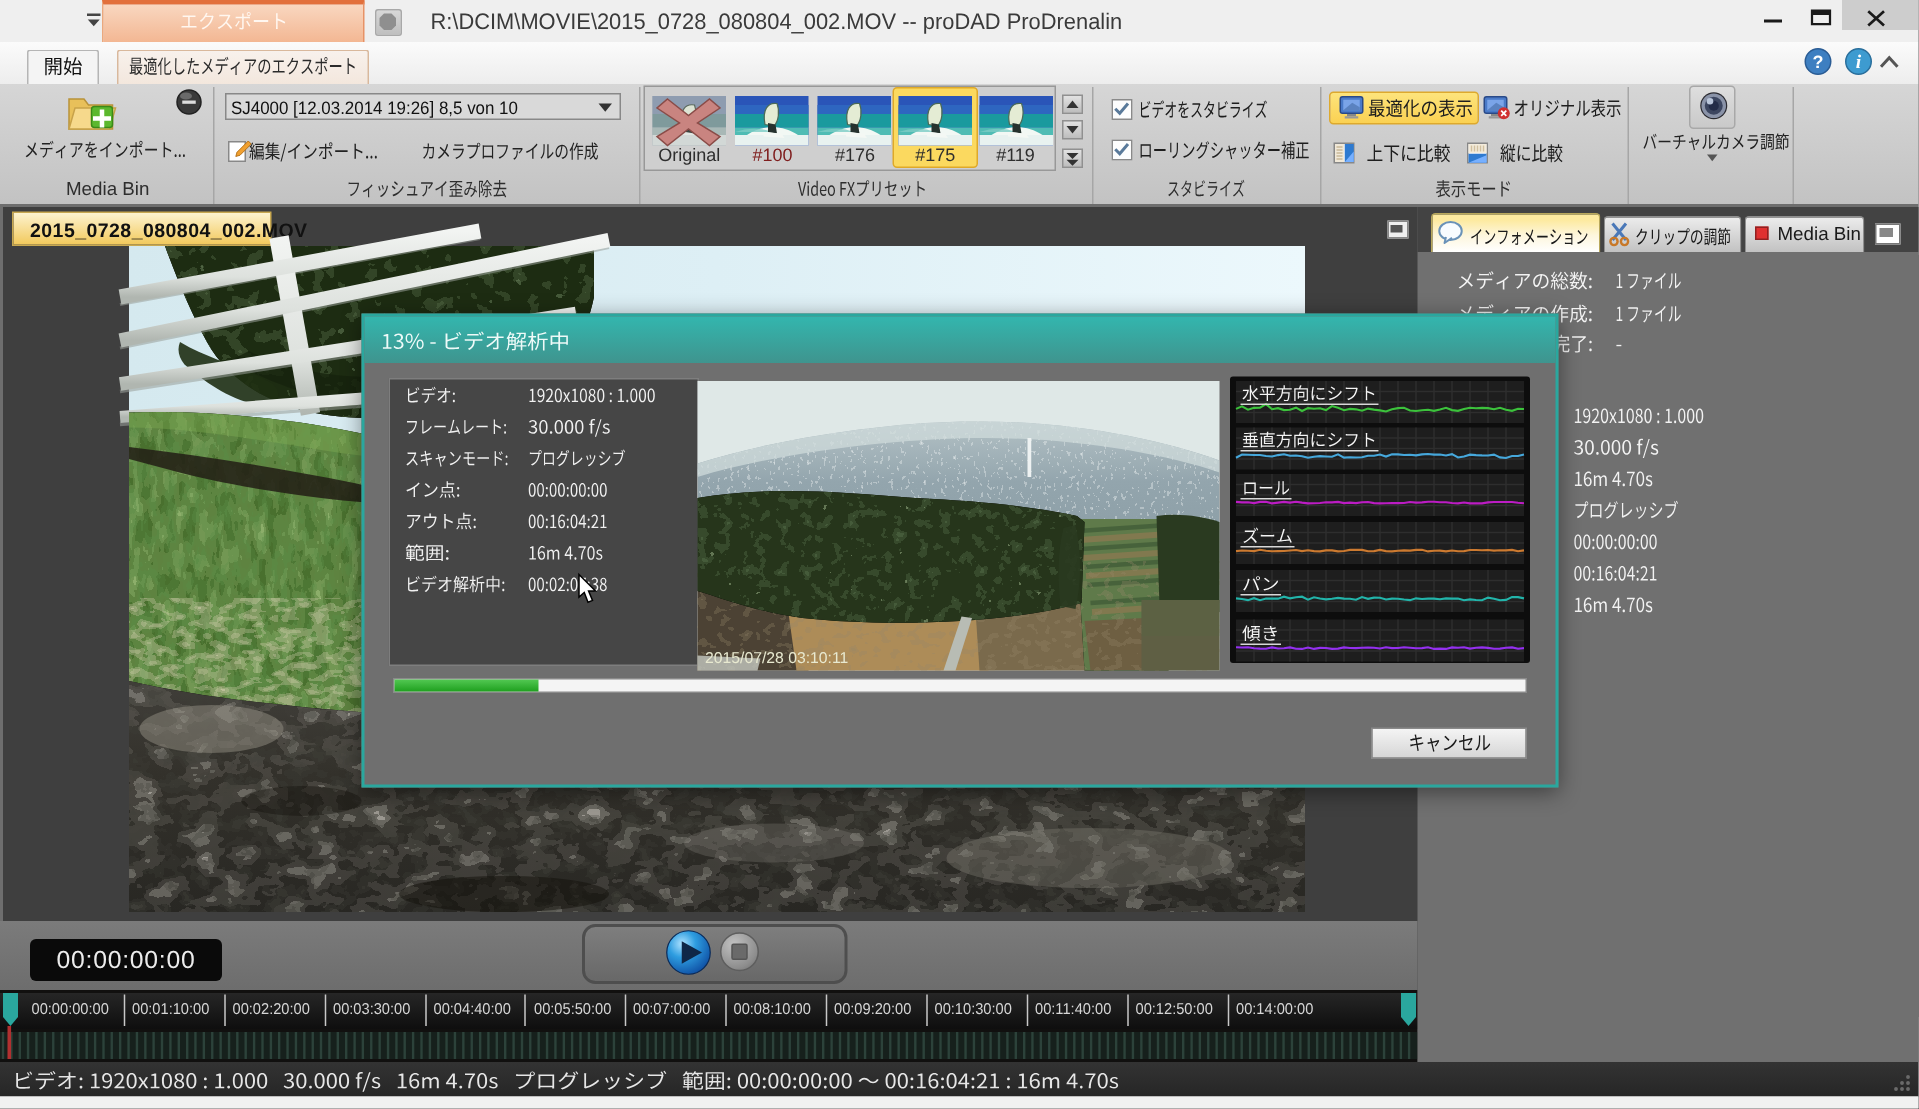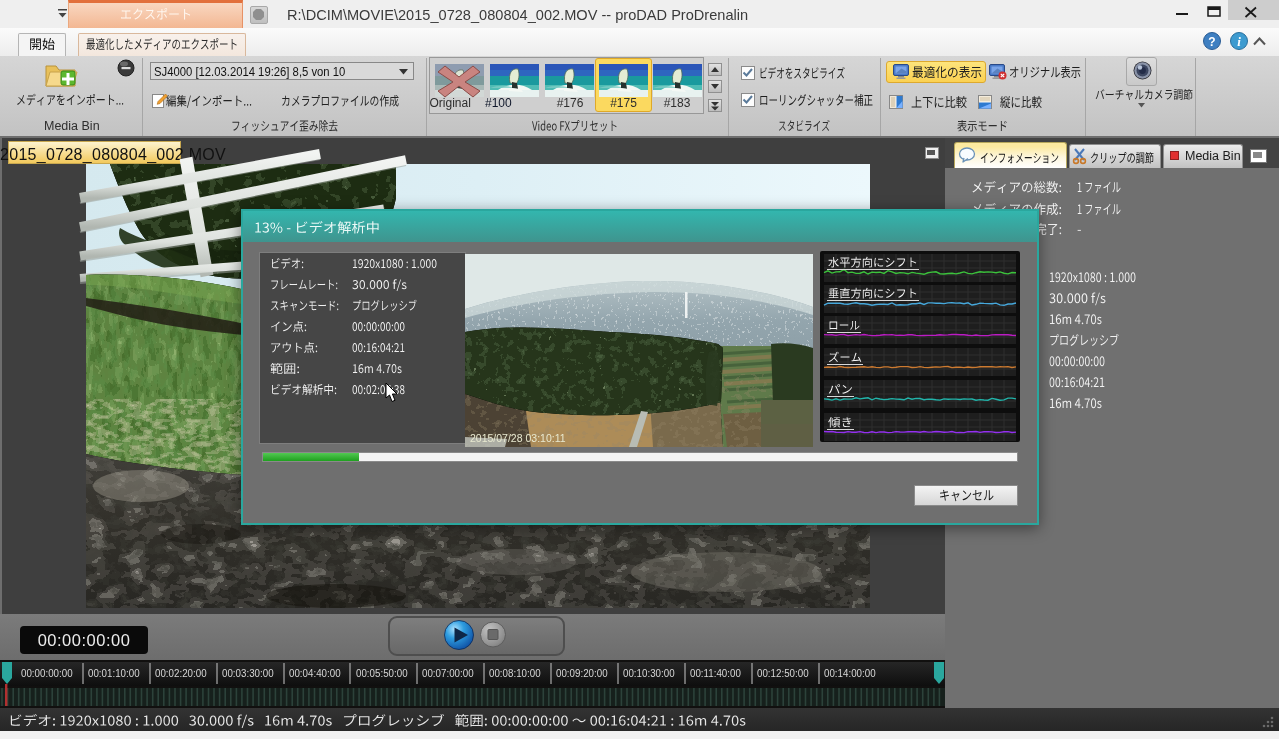--- a/index.html
+++ b/index.html
@@ -156,25 +156,25 @@
 <rect y="6" width="49" height="6" fill="#2e66c0"></rect>
 <rect y="12" width="49" height="9" fill="#1a9a9e"></rect>
 <rect y="21" width="49" height="5" fill="#4fbcb4"></rect>
 <rect y="26" width="49" height="7" fill="#e8f2f0"></rect>
 <path fill="#f2f8f4" d="M8 26c10-7 24-7 34 0z"></path>
 <path fill="#7accc4" d="M0 24c8-3 18-3 24 0z" opacity="0.8"></path>
 <path fill="#e4ecd4" stroke="#4a6a58" stroke-width="0.8" d="M20 19c-2-10 2-15 8-14 2 5 1 12-2 15z"></path>
 <path fill="#26322e" d="M22 18l5 1 1 6-6-1z"></path>
 <path fill="#f4f8f4" d="M19 24l12 1 2 3-14-1z"></path>
   </svg>
-<div class="a" style="left:429.5px;top:96px;width:60px;font-size:12px;color:#2e2e2e">Original</div>
-<div class="a" style="left:485px;top:96px;width:60px;font-size:12px;color:#0f172a">#100</div>
+<div class="a" style="left:429.5px;top:96px;width:60px;text-align:center;font-size:12px;color:#2e2e2e">Original</div>
+<div class="a" style="left:485px;top:96px;width:60px;text-align:center;font-size:12px;color:#7f1d1d">#100</div>
 <div class="a" style="left:540px;top:96px;width:60px;text-align:center;font-size:12px;color:#2e2e2e">#176</div>
 <div class="a" style="left:593.5px;top:96px;width:60px;text-align:center;font-size:12px;color:#2e2e2e">#175</div>
-<div class="a" style="left:647px;top:96px;width:60px;text-align:center;font-size:12px;color:#2e2e2e">#183</div>
+<div class="a" style="left:647px;top:96px;width:60px;text-align:center;font-size:12px;color:#2e2e2e">#119</div>
 <div class="a" style="left:708px;top:63px;width:14px;height:13px;background:linear-gradient(#e2e2e2,#bdbdbd);border:1px solid #909090;box-sizing:border-box"></div>
 <div class="a" style="left:708px;top:80px;width:14px;height:13px;background:linear-gradient(#e2e2e2,#bdbdbd);border:1px solid #909090;box-sizing:border-box"></div>
 <div class="a" style="left:708px;top:99px;width:14px;height:13px;background:linear-gradient(#e2e2e2,#bdbdbd);border:1px solid #909090;box-sizing:border-box"></div>
 <svg class="t" style="left:711px;top:67px" width="8" height="5">
     <path fill="#333" d="M4 0l4 5H0z"></path>
   </svg>
 <svg class="t" style="left:711px;top:84px" width="8" height="5">
     <path fill="#333" d="M0 0h8L4 5z"></path>
   </svg>
 <svg class="t" style="left:711px;top:102px" width="8" height="8">
@@ -247,21 +247,21 @@
   </svg>
 <svg class="t" style="left:1095.0px;top:87.0px" width="98" height="17">
     <path fill="#222" transform="translate(0,12) scale(0.8167,1)" d="M9.2 -9.3 8.5 -9.1C8.9 -8.6 9.3 -7.9 9.5 -7.4L10.2 -7.7C9.9 -8.2 9.5 -8.9 9.2 -9.3ZM10.5 -9.8 9.9 -9.6C10.2 -9.1 10.6 -8.4 10.9 -7.9L11.5 -8.2C11.3 -8.6 10.8 -9.4 10.5 -9.8ZM2.6 -3.6C2.2 -2.6 1.5 -1.3 0.8 -0.3L1.8 0.1C2.5 -0.9 3.1 -2.1 3.6 -3.2C4.1 -4.4 4.5 -6.2 4.6 -7C4.7 -7.2 4.8 -7.6 4.9 -7.8L3.8 -8.1C3.6 -6.7 3.1 -4.8 2.6 -3.6ZM8.5 -4.1C9 -2.8 9.6 -1.2 9.9 0.1L10.9 -0.3C10.6 -1.4 10 -3.2 9.5 -4.4C9 -5.7 8.2 -7.3 7.8 -8.2L6.8 -7.9C7.3 -7 8 -5.3 8.5 -4.1Z M13.2 -5.2V-4C13.6 -4.1 14.2 -4.1 14.9 -4.1C15.8 -4.1 20.6 -4.1 21.5 -4.1C22 -4.1 22.5 -4 22.8 -4V-5.2C22.5 -5.2 22.1 -5.1 21.5 -5.1C20.6 -5.1 15.8 -5.1 14.9 -5.1C14.2 -5.1 13.6 -5.2 13.2 -5.2Z M25.1 -5.5V-4.5C25.3 -4.5 25.8 -4.5 26.1 -4.5H29.7C29.6 -2.4 28.6 -1 26.7 -0.2L27.6 0.5C29.7 -0.7 30.6 -2.3 30.7 -4.5H34C34.3 -4.5 34.7 -4.5 35 -4.5V-5.5C34.7 -5.5 34.3 -5.4 34 -5.4H30.7V-7.7C31.6 -7.9 32.5 -8.1 33.1 -8.2C33.3 -8.3 33.5 -8.3 33.8 -8.4L33.1 -9.2C32.5 -9 31.1 -8.7 30 -8.5C28.7 -8.4 26.9 -8.3 26 -8.3L26.2 -7.5C27.2 -7.5 28.5 -7.5 29.7 -7.6V-5.4H26.1C25.8 -5.4 25.3 -5.5 25.1 -5.5Z M46.4 -5.7 45.8 -6.1C45.7 -6.1 45.5 -6 45.3 -6C44.9 -5.9 42.9 -5.5 41.2 -5.2L40.8 -6.6C40.7 -6.9 40.7 -7.1 40.6 -7.3L39.6 -7.1C39.7 -6.9 39.8 -6.7 39.9 -6.4L40.3 -5L38.8 -4.7C38.4 -4.7 38.1 -4.6 37.8 -4.6L38.1 -3.7L40.5 -4.2L41.7 0.2C41.8 0.5 41.8 0.8 41.9 1.1L42.9 0.8C42.8 0.6 42.7 0.2 42.6 0C42.5 -0.5 41.9 -2.6 41.4 -4.4L45 -5.1C44.6 -4.4 43.7 -3.3 43 -2.6L43.8 -2.2C44.6 -3 45.9 -4.7 46.4 -5.7Z M54.3 -0.3 54.9 0.3C55 0.2 55.1 0.1 55.3 0C56.7 -0.7 58.4 -1.9 59.4 -3.3L58.9 -4.1C57.9 -2.8 56.5 -1.7 55.4 -1.2C55.4 -1.6 55.4 -7.4 55.4 -8.1C55.4 -8.6 55.4 -8.9 55.4 -9H54.3C54.3 -8.9 54.4 -8.6 54.4 -8.1C54.4 -7.4 54.4 -1.5 54.4 -0.9C54.4 -0.7 54.3 -0.4 54.3 -0.3ZM48.8 -0.3 49.7 0.3C50.7 -0.5 51.5 -1.7 51.8 -3C52.2 -4.2 52.2 -6.8 52.2 -8.1C52.2 -8.5 52.2 -8.8 52.3 -9H51.2C51.2 -8.7 51.2 -8.4 51.2 -8.1C51.2 -6.8 51.2 -4.4 50.9 -3.3C50.5 -2.1 49.8 -1 48.8 -0.3Z M70.3 -6.9 69.6 -7.3C69.4 -7.2 69.1 -7.2 68.8 -7.2H66C66 -7.6 66 -8 66 -8.5C66 -8.7 66.1 -9.2 66.1 -9.4H65C65 -9.2 65.1 -8.7 65.1 -8.4C65.1 -8 65 -7.6 65 -7.2H62.9C62.4 -7.2 61.9 -7.2 61.5 -7.3V-6.3C61.9 -6.3 62.4 -6.3 62.9 -6.3H64.9C64.6 -3.9 63.7 -2.4 62.5 -1.3C62.2 -0.9 61.7 -0.6 61.3 -0.4L62.2 0.3C64.2 -1.1 65.4 -2.9 65.9 -6.3H69.2C69.2 -5 69.1 -2.1 68.6 -1.2C68.5 -0.9 68.3 -0.8 67.9 -0.8C67.4 -0.8 66.8 -0.8 66.1 -0.9L66.3 0.1C66.9 0.1 67.6 0.2 68.2 0.2C68.8 0.2 69.2 -0.1 69.5 -0.6C70 -1.7 70.2 -5.2 70.2 -6.4C70.2 -6.5 70.2 -6.7 70.3 -6.9Z M75.4 -7.3 74.7 -6.6C75.9 -5.9 77.2 -4.9 78.1 -4.2C76.9 -2.7 75.5 -1.4 73.4 -0.4L74.2 0.4C76.3 -0.7 77.8 -2.1 78.9 -3.5C79.9 -2.6 80.8 -1.8 81.7 -0.7L82.5 -1.6C81.6 -2.5 80.6 -3.4 79.5 -4.3C80.3 -5.5 80.9 -6.8 81.3 -7.9C81.4 -8.1 81.6 -8.5 81.7 -8.7L80.6 -9.1C80.6 -8.9 80.5 -8.5 80.4 -8.2C80 -7.2 79.5 -6.1 78.7 -5C77.8 -5.7 76.4 -6.7 75.4 -7.3Z M86.8 -8.9V-7.9C87.1 -8 87.5 -8 87.9 -8C88.5 -8 91.9 -8 92.6 -8C93 -8 93.4 -8 93.7 -7.9V-8.9C93.4 -8.9 93 -8.9 92.6 -8.9C91.9 -8.9 88.5 -8.9 87.9 -8.9C87.5 -8.9 87.1 -8.9 86.8 -8.9ZM94.5 -5.8 93.9 -6.2C93.7 -6.1 93.5 -6.1 93.2 -6.1C92.6 -6.1 87.5 -6.1 86.9 -6.1C86.5 -6.1 86.1 -6.1 85.7 -6.2V-5.2C86.1 -5.2 86.6 -5.2 86.9 -5.2C87.6 -5.2 92.7 -5.2 93.2 -5.2C93 -4.3 92.5 -3.3 91.8 -2.6C90.8 -1.5 89.3 -0.7 87.6 -0.4L88.3 0.5C89.9 0.1 91.4 -0.6 92.6 -2C93.5 -3 94.1 -4.2 94.4 -5.4C94.4 -5.5 94.5 -5.7 94.5 -5.8Z M96.9 -6.4V-5.7H100V-6.4ZM97 -9.7V-8.9H100V-9.7ZM96.9 -4.8V-4.1H100V-4.8ZM96.5 -8.1V-7.3H100.3V-8.1ZM103.6 -8.6V-7.5H102.4V-6.8H103.6V-5.7H102.3V-5H105.8V-5.7H104.4V-6.8H105.6V-7.5H104.4V-8.6ZM101 -9.6V-5.3C101 -3.5 100.9 -1.1 99.9 0.5C100.1 0.6 100.5 0.9 100.6 1C101.6 -0.7 101.8 -3.4 101.8 -5.3V-8.8H106.3V-0.2C106.3 0 106.3 0.1 106.1 0.1C105.9 0.1 105.3 0.1 104.6 0.1C104.7 0.3 104.8 0.7 104.9 0.9C105.8 0.9 106.4 0.9 106.7 0.8C107.1 0.6 107.2 0.4 107.2 -0.2V-9.6ZM102.5 -4.1V-0.5H103.2V-0.9H105.6V-4.1ZM103.2 -3.4H104.9V-1.6H103.2ZM96.9 -3.2V0.8H97.7V0.3H100V-3.2ZM97.7 -2.5H99.3V-0.5H97.7Z M112.8 -4.3V-3.3H110.3V-4.3ZM112.8 -5H110.3V-5.9H112.8ZM111.7 -2C112 -1.7 112.3 -1.3 112.6 -0.9L110.3 -0.6V-2.6H113.7V-6.6H109.4V-0.5L108.5 -0.3L108.6 0.5C109.8 0.3 111.5 0 113 -0.2C113.2 0.1 113.4 0.4 113.5 0.6L114.2 0.2C113.9 -0.5 113.2 -1.6 112.4 -2.4ZM114.7 -6.6V0.9H115.5V-5.8H118.1V-1.5C118.1 -1.4 118 -1.3 117.9 -1.3C117.7 -1.3 117 -1.3 116.3 -1.3C116.4 -1.1 116.5 -0.7 116.6 -0.5C117.5 -0.5 118.1 -0.5 118.5 -0.6C118.9 -0.8 119 -1 119 -1.5V-6.6ZM110.2 -10.1C109.8 -9.1 109.2 -8 108.4 -7.3C108.6 -7.2 109 -7 109.2 -6.8C109.6 -7.2 109.9 -7.8 110.3 -8.3H110.7C111 -7.8 111.2 -7.2 111.3 -6.8L112.1 -7.2C112 -7.5 111.8 -7.9 111.6 -8.3H113.8V-9H110.7C110.8 -9.3 110.9 -9.6 111 -9.9ZM114.9 -10.1C114.5 -9 113.8 -8 113 -7.4C113.2 -7.3 113.5 -7 113.7 -6.9C114.2 -7.2 114.6 -7.8 115 -8.3H115.8C116.2 -7.8 116.6 -7.2 116.7 -6.8L117.5 -7.1C117.4 -7.5 117.1 -7.9 116.8 -8.3H119.4V-9H115.4C115.5 -9.3 115.7 -9.6 115.8 -9.9Z"></path>
   </svg>
 <svg class="t" style="left:1138px;top:103px" width="7" height="4.5">
     <path fill="#555" d="M0 0h7L3.5 4.5z"></path>
   </svg>
 <div class="a" style="left:0;top:138px;width:1279px;height:570px;background:#3f3f3f"></div>
 <div class="a" style="left:0;top:138px;width:2px;height:570px;background:#6e6e6e"></div>
 <div class="a" style="left:8px;top:141px;width:173px;height:23px;background:linear-gradient(#fdf3cf,#f2c95c);border:1px solid #c8a850;box-sizing:border-box"></div>
-<div class="a" style="left:0;top:146px;font-size:16px;font-weight:normal;color:#111;letter-spacing:0.3px">2015_0728_080804_002.MOV</div>
+<div class="a" style="left:20px;top:146px;font-size:13px;font-weight:bold;color:#111;letter-spacing:0.3px">2015_0728_080804_002.MOV</div>
 <div class="a" style="left:925px;top:147px;width:14px;height:12px;background:#f0f0f0;border:1px solid #888;box-sizing:border-box"></div>
 <div class="a" style="left:927px;top:150px;width:8px;height:5px;background:#555"></div>
 <svg class="t" style="left:86px;top:164px" width="784" height="444">
     <defs>
 <linearGradient id="sky" x1="0" y1="0" x2="1" y2="0">
         <stop offset="0" stop-color="#d5e9ef"></stop>
         <stop offset="0.5" stop-color="#ddeff5"></stop>
         <stop offset="1" stop-color="#ecf8fc"></stop>
       </linearGradient>
 <linearGradient id="rockg" x1="0" y1="0" x2="0" y2="1">

